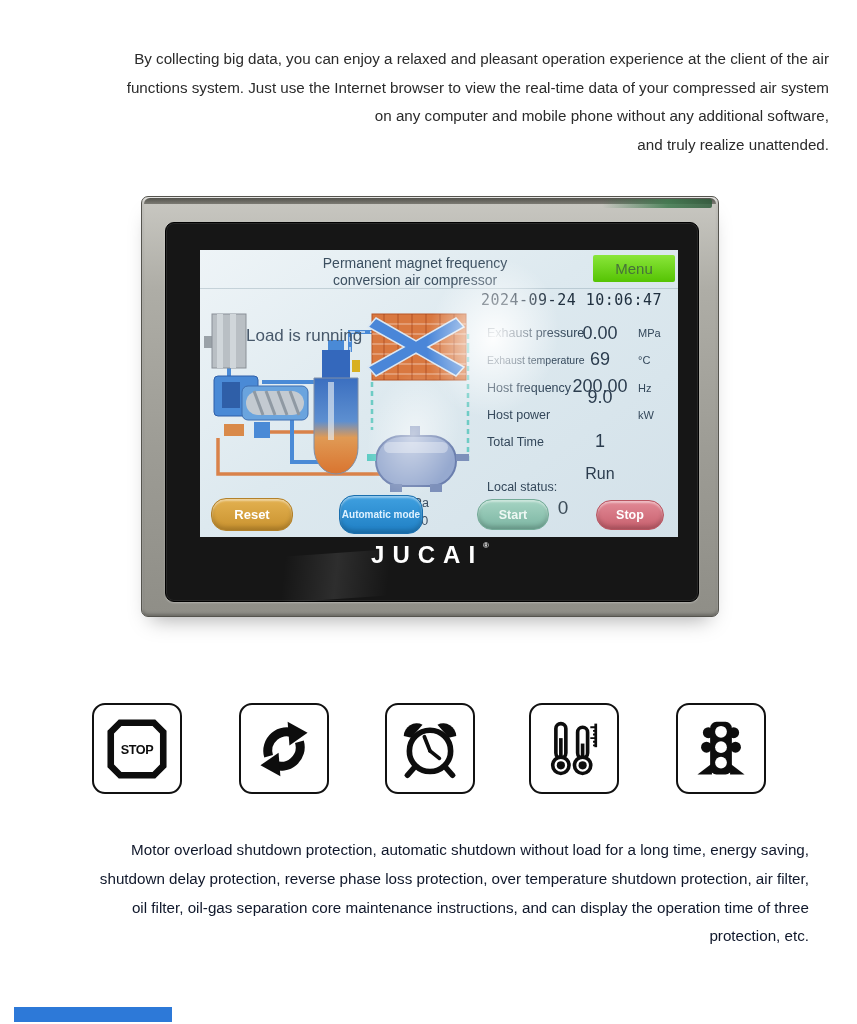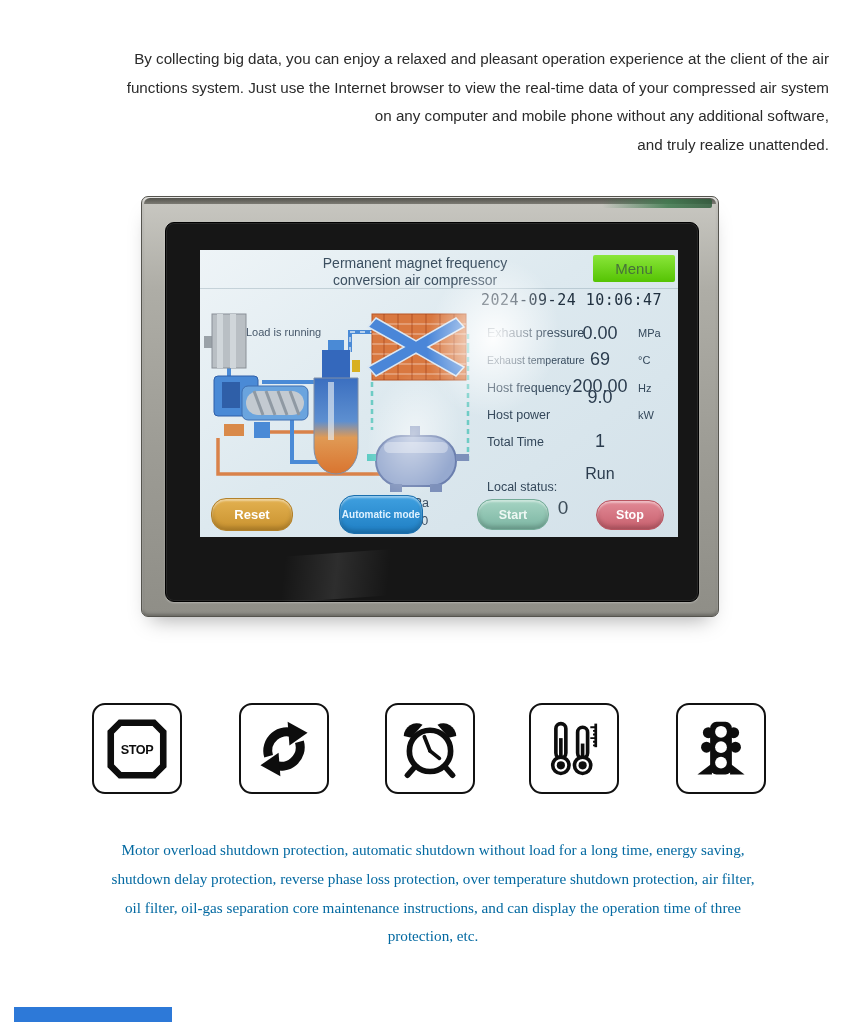--- a/index.html
+++ b/index.html
@@ -34,21 +34,21 @@
   .screen{position:absolute;left:59px;top:54px;width:478px;height:287px;overflow:hidden;
           background:linear-gradient(145deg,#eef4f7 0%,#dde9ef 45%,#d3e1e9 100%);}
   .title{position:absolute;left:95px;top:5px;width:240px;text-align:center;
          color:#3c4f60;font-size:14px;line-height:16.5px;}
   .title-sep{position:absolute;left:0;top:38px;width:478px;height:1px;background:rgba(110,135,150,.3);}
   .menu-btn{position:absolute;top:5px;right:3px;width:82px;height:27px;border-radius:2px;
             background:linear-gradient(180deg,#8ae63a,#55c303);color:#47703b;font-size:15px;
             display:flex;align-items:center;justify-content:center;}
   .datetime{position:absolute;top:41px;right:16px;font-family:"DejaVu Sans Mono",monospace;
             font-size:15px;color:#20303f;letter-spacing:.5px;}
-  .load-status{position:absolute;left:46px;top:76px;font-size:11px;color:#47586a;}
+  .load-status{position:absolute;left:46px;top:76px;font-size:17px;color:#47586a;}
   .schematic{position:absolute;left:2px;top:62px;}
   .tank-label{position:absolute;left:186px;top:246px;width:60px;text-align:center;
               font-size:12.5px;color:#3d4f63;}
   .tank-value{position:absolute;left:186px;top:264px;width:60px;text-align:center;
               font-size:12.5px;color:#3d4f63;}
 
   .r-label{position:absolute;left:287px;color:#33475a;font-size:12.5px;white-space:nowrap;}
   .r-label.small{font-size:10.5px;}
   .r-value{position:absolute;left:355px;width:90px;text-align:center;color:#2b3c4e;font-size:18px;}
   .r-unit{position:absolute;left:438px;color:#33475a;font-size:11px;}
@@ -76,21 +76,21 @@
           background:radial-gradient(closest-side,rgba(255,255,255,.55),rgba(255,255,255,0));
           transform:rotate(14deg);}
 
   
   .icon-box{position:absolute;top:703px;width:86px;height:87px;border:2.5px solid #111;
             border-radius:13px;background:#fff;display:flex;align-items:center;justify-content:center;}
   .ib0{left:92px;} .ib1{left:239px;} .ib2{left:385px;} .ib3{left:529px;} .ib4{left:676px;}
 
   
   .description{position:absolute;left:57px;top:836px;width:752px;font-size:15.2px;
-               line-height:28.8px;color:#0369a1;text-align:center;font-family:Liberation Serif, serif;}
+               line-height:28.8px;color:#0f172a;text-align:right;}
 
   
   .footer-bar{position:absolute;left:14px;top:1007px;width:158px;height:15px;background:#2d79d8;}
 </style>
 </head>
 <body>
 
 <div class="intro">
   <div>By collecting big data, you can enjoy a relaxed and pleasant operation experience at the client of the air</div>
   <div>functions system. Just use the Internet browser to view the real-time data of your compressed air system</div>
@@ -195,20 +195,23 @@
     <div class="btn btn-reset">Reset</div>
     <div class="btn btn-auto">Automatic mode</div>
     <div class="btn btn-start">Start</div>
     <div class="counter">0</div>
     <div class="btn btn-stop">Stop</div>
 
     <div class="glare1"></div>
     <div class="glare2"></div>
   </div>
 
+  <div class="brand-row">
+    <span>JUCAI</span><span class="brand-reg">®</span>
+  </div>
 </div>
 
 <div class="icon-box ib0">
   <svg width="60" height="60" viewBox="0 0 64 64">
     <polygon points="14,4 50,4 60,14 60,50 50,60 14,60 4,50 4,14" fill="#fff" stroke="#0d0d0d" stroke-width="7"></polygon>
     <text x="32" y="37.5" text-anchor="middle" font-family="Liberation Sans, sans-serif" font-weight="bold" font-size="13.5" letter-spacing="-0.5" fill="#0d0d0d">STOP</text>
   </svg>
 </div>
 <div class="icon-box ib1">
   <svg width="58" height="58" viewBox="0 0 64 64">

